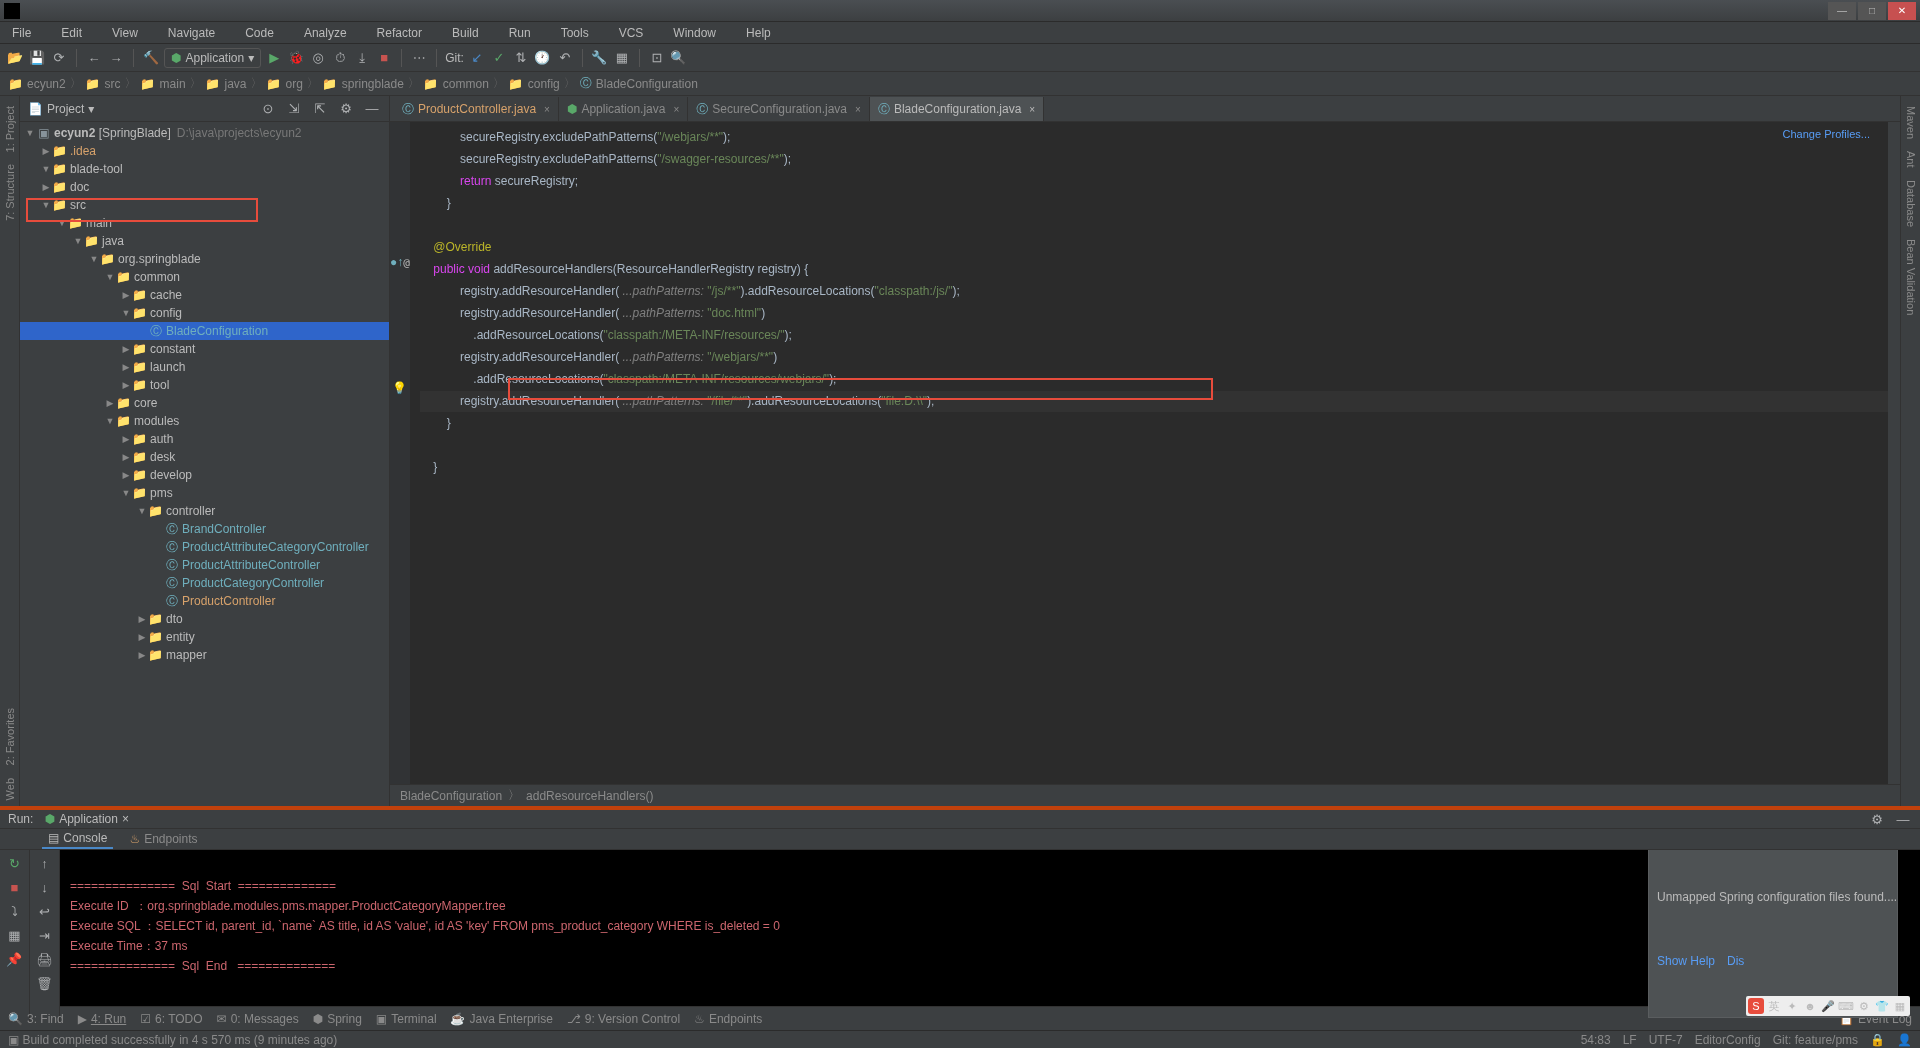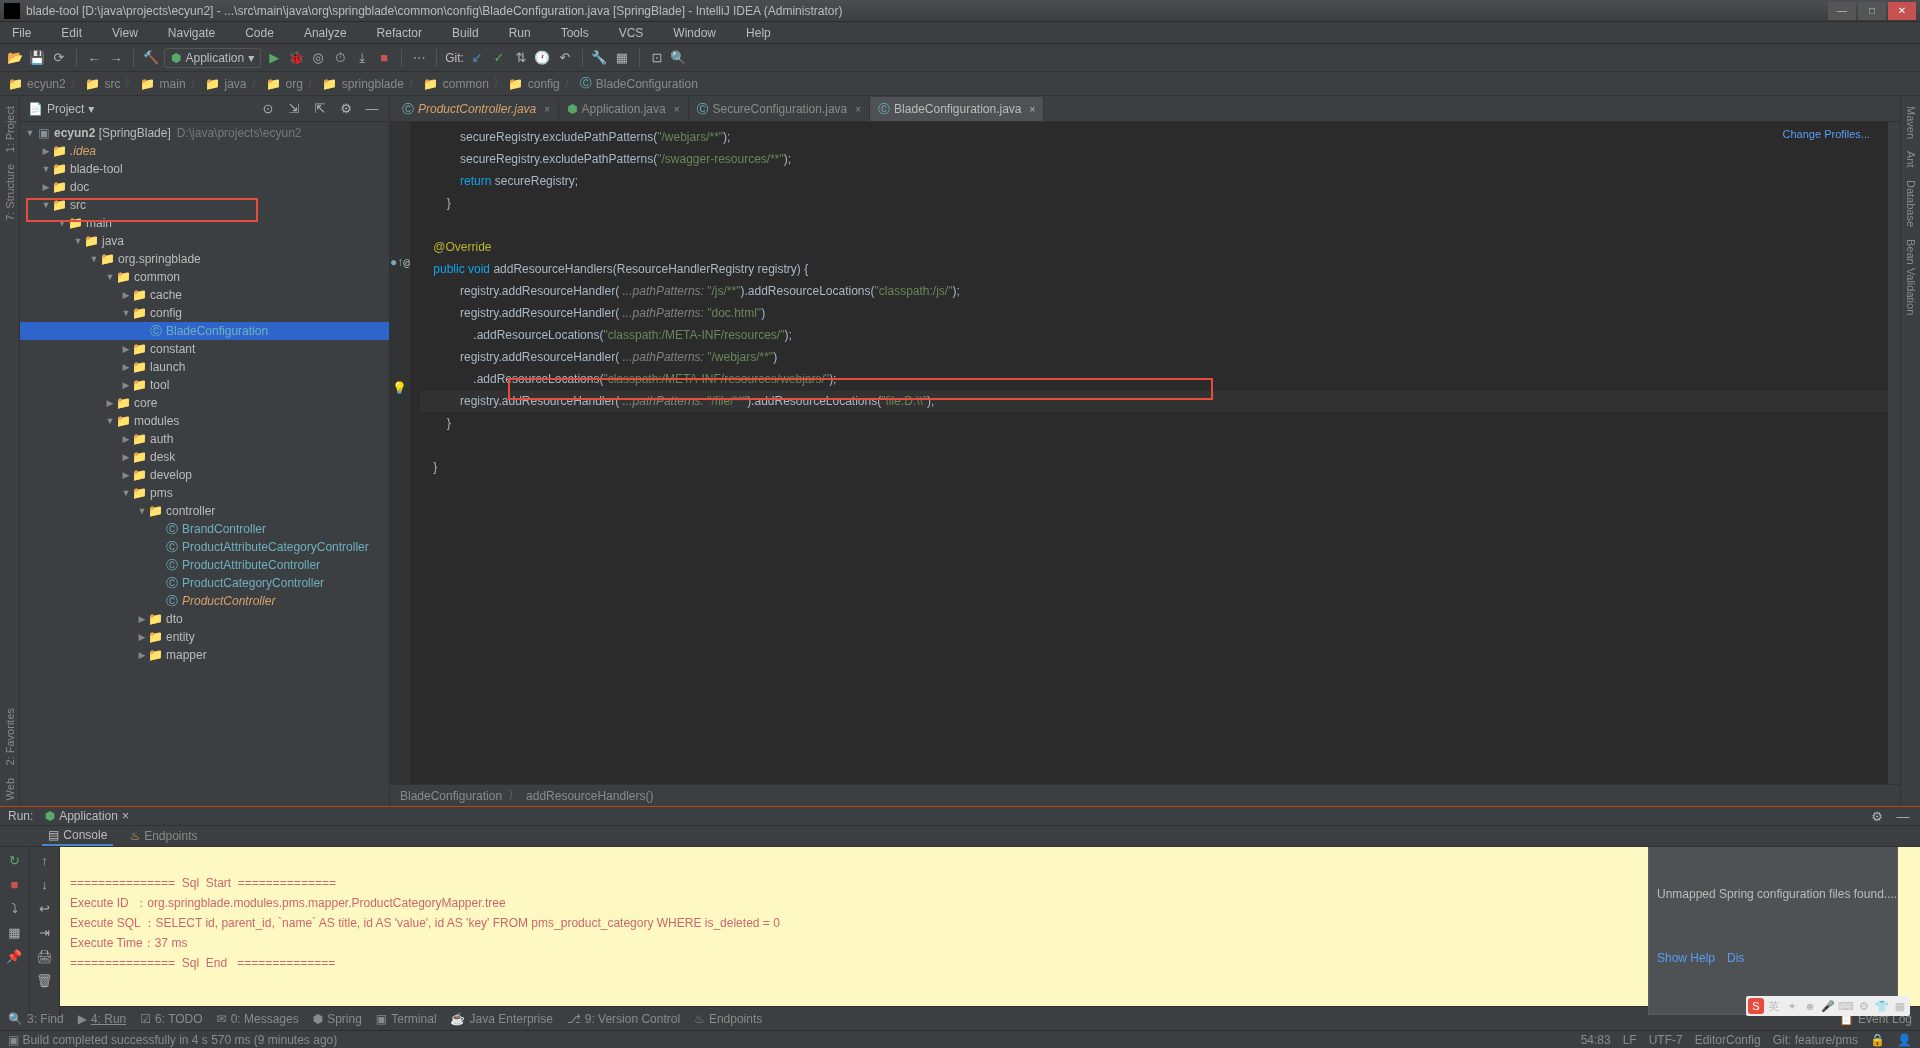--- a/index.html
+++ b/index.html
@@ -31,39 +31,39 @@
 .project-header .actions { margin-left:auto; display:flex; gap:8px; }
 .tree { flex:1; overflow:auto; padding:2px 0; font-size:12px; }
 .tree-row { display:flex; align-items:center; height:18px; padding-right:6px; white-space:nowrap; cursor:pointer; }
 .tree-row.sel { background:#2f65ca; color:#fff; }
 .tree-row .arrow { width:12px; text-align:center; color:#888; font-size:9px; }
 .tree-row .ico { width:16px; text-align:center; margin-right:2px; }
 .tree-row .dim { color:#787878; margin-left:6px; }
 .folder-c { color:#87939a; }
 .mod-c { color:#87939a; }
 .class-c { color:#6fafbd; }
-.orange { color:#d7a26b;font-style:italic; }
+.orange { color:#d7a26b; }
 .hl-red { position:absolute; border:2px solid #e74c3c; pointer-events:none; }
 .editor-area { flex:1; display:flex; flex-direction:column; background:#2b2b2b; }
 .tabs { height:26px; display:flex; align-items:flex-end; background:#3c3f41; border-bottom:1px solid #323232; padding-left:4px; }
 .tab { display:flex; align-items:center; gap:4px; padding:4px 8px; background:#3c3f41; color:#8a8a8a; border-right:1px solid #323232; height:24px; cursor:pointer; }
 .tab.active { background:#4e5254; color:#bbb; }
 .tab .close { margin-left:4px; font-size:10px; }
 .editor-body { flex:1; display:flex; position:relative; overflow:hidden; }
 .gutter { width:50px; background:#313335; text-align:right; padding:4px 6px 0 0; color:#606366; font-family:Consolas,monospace; font-size:12px; line-height:21px; }
 .gutter-marks { width:20px; background:#313335; padding-top:4px; font-family:Consolas,monospace; font-size:11px; line-height:21px; text-align:center; }
 .code { flex:1; padding:4px 0 0 10px; font-family:Consolas,monospace; font-size:13px; line-height:21px; white-space:pre; color:#a9b7c6; overflow:auto; position:relative; }
-.kw { color:#0ea5e9; }
+.kw { color:#d946ef; }
 .str { color:#6a8759; }
 .ann { color:#bbb529; }
 .pn { color:#808080; font-style:italic; }
 .change-link { position:absolute; top:6px; right:30px; color:#589df6; font-size:11px; cursor:pointer; }
 .err-stripe { width:12px; background:#3c3f41; }
 .breadcrumb-bar2 { height:22px; background:#3c3f41; display:flex; align-items:center; padding:0 10px; gap:6px; font-size:11px; color:#8a8a8a; border-top:1px solid #323232; }
-.run-panel { height:200px; background:#fef9c3; border-top:1px solid #c2410c; display:flex; flex-direction:column; }
+.run-panel { height:200px; background:#000000; border-top:4px solid #c2410c; display:flex; flex-direction:column; }
 .run-header { height:26px; background:#3c3f41; display:flex; align-items:center; padding:0 8px; border-bottom:1px solid #323232; }
 .run-tab { display:flex; align-items:center; gap:4px; padding:2px 8px; }
 .run-header .actions { margin-left:auto; display:flex; gap:8px; }
 .run-subheader { height:24px; background:#3c3f41; display:flex; align-items:center; padding:0 8px; gap:10px; border-bottom:1px solid #323232; }
 .run-subtab { display:flex; align-items:center; gap:4px; padding:2px 6px; color:#8a8a8a; cursor:pointer; }
 .run-subtab.active { border-bottom:2px solid #4a88c7; color:#bbb; }
 .run-body { flex:1; display:flex; }
 .run-side { width:30px; background:#3c3f41; display:flex; flex-direction:column; align-items:center; padding-top:4px; gap:6px; border-right:1px solid #323232; }
 .run-side2 { width:30px; background:#3c3f41; display:flex; flex-direction:column; align-items:center; padding-top:4px; gap:6px; border-right:1px solid #323232; }
 .console { flex:1; padding:6px 10px; font-family:Consolas,monospace; font-size:13px; line-height:20px; white-space:pre; overflow:auto; color:#bbb; position:relative; }
@@ -79,21 +79,20 @@
 .ime-bar span { width:16px; height:16px; display:inline-flex; align-items:center; justify-content:center; font-size:11px; }
 .underline { text-decoration:underline; }
 .bulb { color:#f0a732; }
 .caret-line { background:#323232; display:inline-block; width:100%; }
 </style>
 </head>
 <body>
 
 <div class="titlebar">
   <span class="titlebar-icon"></span>
-  <span>blade-tool [D:\java\projects\ecyun2] - ...\src\main\java\org\springblade\common\config\BladeConfiguration.java [SpringBlade] - IntelliJ IDEA (Administrator)</span>
   <div class="win-controls">
     <div class="win-btn">—</div>
     <div class="win-btn">□</div>
     <div class="win-btn win-close">✕</div>
   </div>
 </div>
 
 <div class="menubar">
   <span>File</span>
   <span>Edit</span>

